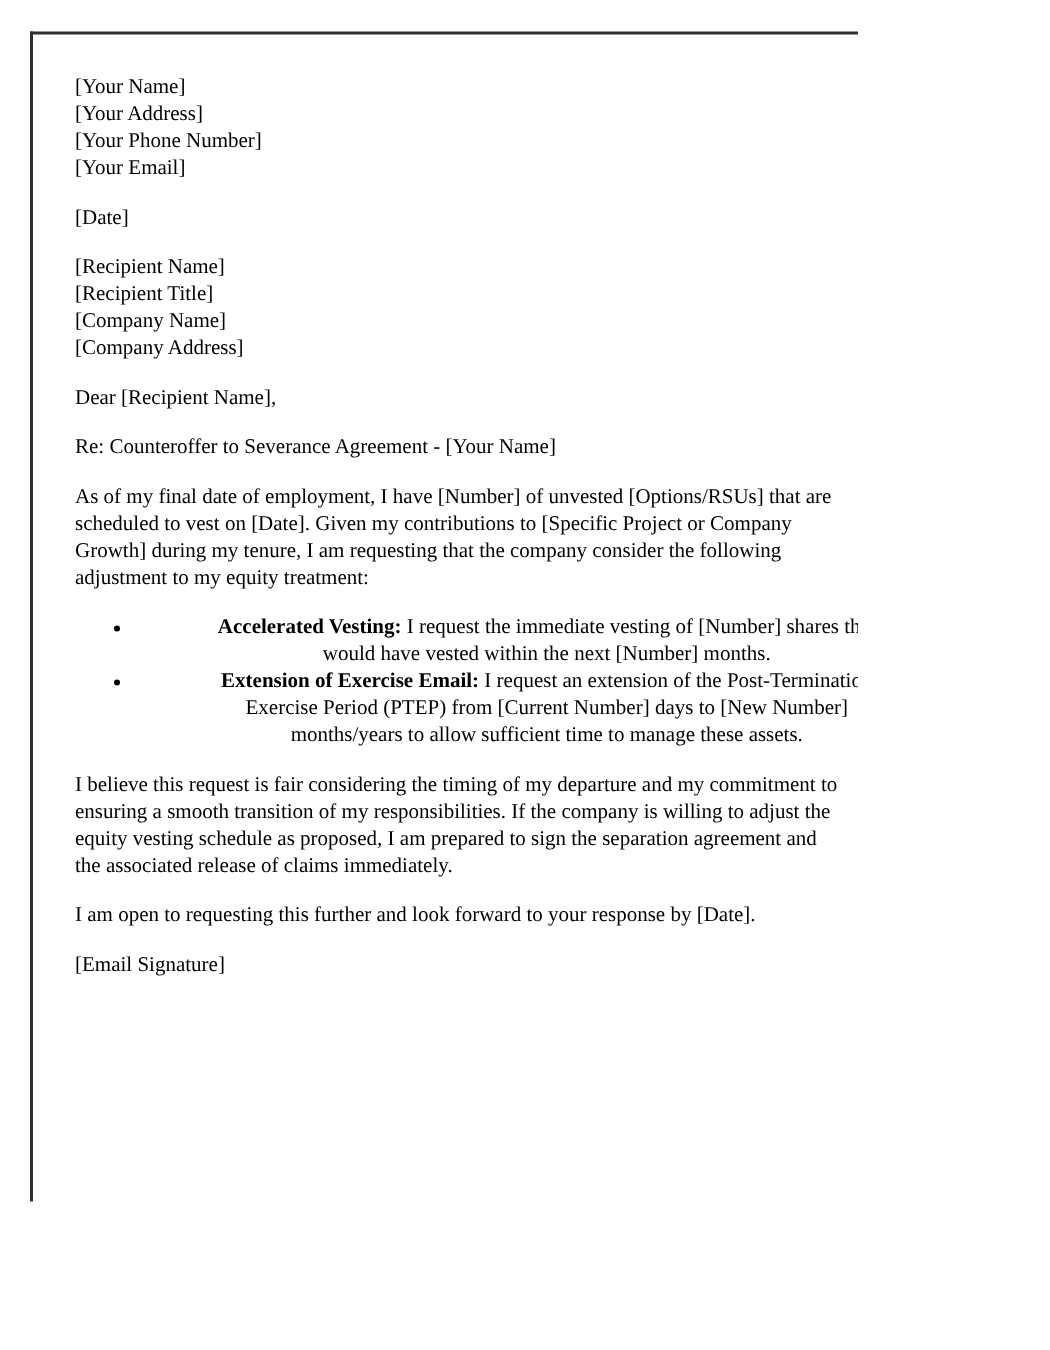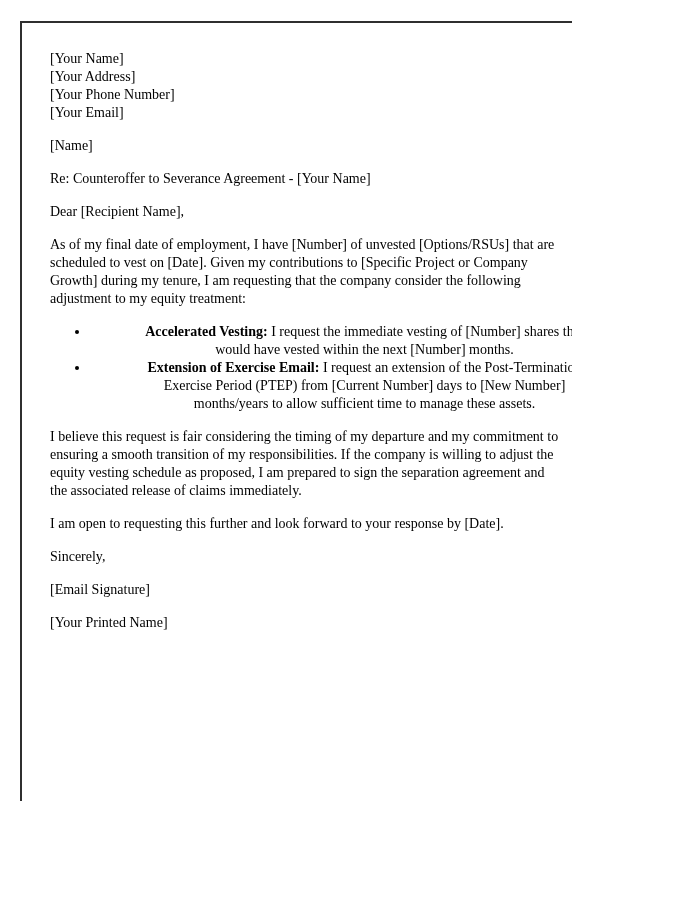--- a/index.html
+++ b/index.html
@@ -54,36 +54,38 @@
 </style>
 </head>
 <body>
 
 <div class="viewport">
   <div class="frame">
     <p>[Your Name]
 [Your Address]
 [Your Phone Number]
 [Your Email]</p>
-    <p>[Name]</p>
+    <p>[Date]</p>
+    <p>[Recipient Name]
+[Recipient Title]
+[Company Name]
+[Company Address]</p>
+    <p>Dear [Recipient Name],</p>
     <p>Re: Counteroffer to Severance Agreement - [Your Name]</p>
-    <p>Dear [Recipient Name],</p>
     <p>As of my final date of employment, I have [Number] of unvested [Options/RSUs] that are
 scheduled to vest on [Date]. Given my contributions to [Specific Project or Company
 Growth] during my tenure, I am requesting that the company consider the following
 adjustment to my equity treatment:</p>
     <ul>
       <li><b>Accelerated Vesting:</b><span> I request the immediate vesting of [Number] shares that
 would have vested within the next [Number] months.</span></li>
       <li><b>Extension of Exercise Email:</b><span> I request an extension of the Post-Termination
 Exercise Period (PTEP) from [Current Number] days to [New Number]
 months/years to allow sufficient time to manage these assets.</span></li>
     </ul>
     <p>I believe this request is fair considering the timing of my departure and my commitment to
 ensuring a smooth transition of my responsibilities. If the company is willing to adjust the
 equity vesting schedule as proposed, I am prepared to sign the separation agreement and
 the associated release of claims immediately.</p>
     <p>I am open to requesting this further and look forward to your response by [Date].</p>
-    <p>Sincerely,</p>
     <p>[Email Signature]</p>
-    <p>[Your Printed Name]</p>
   </div>
 </div>
 
 </body></html>

